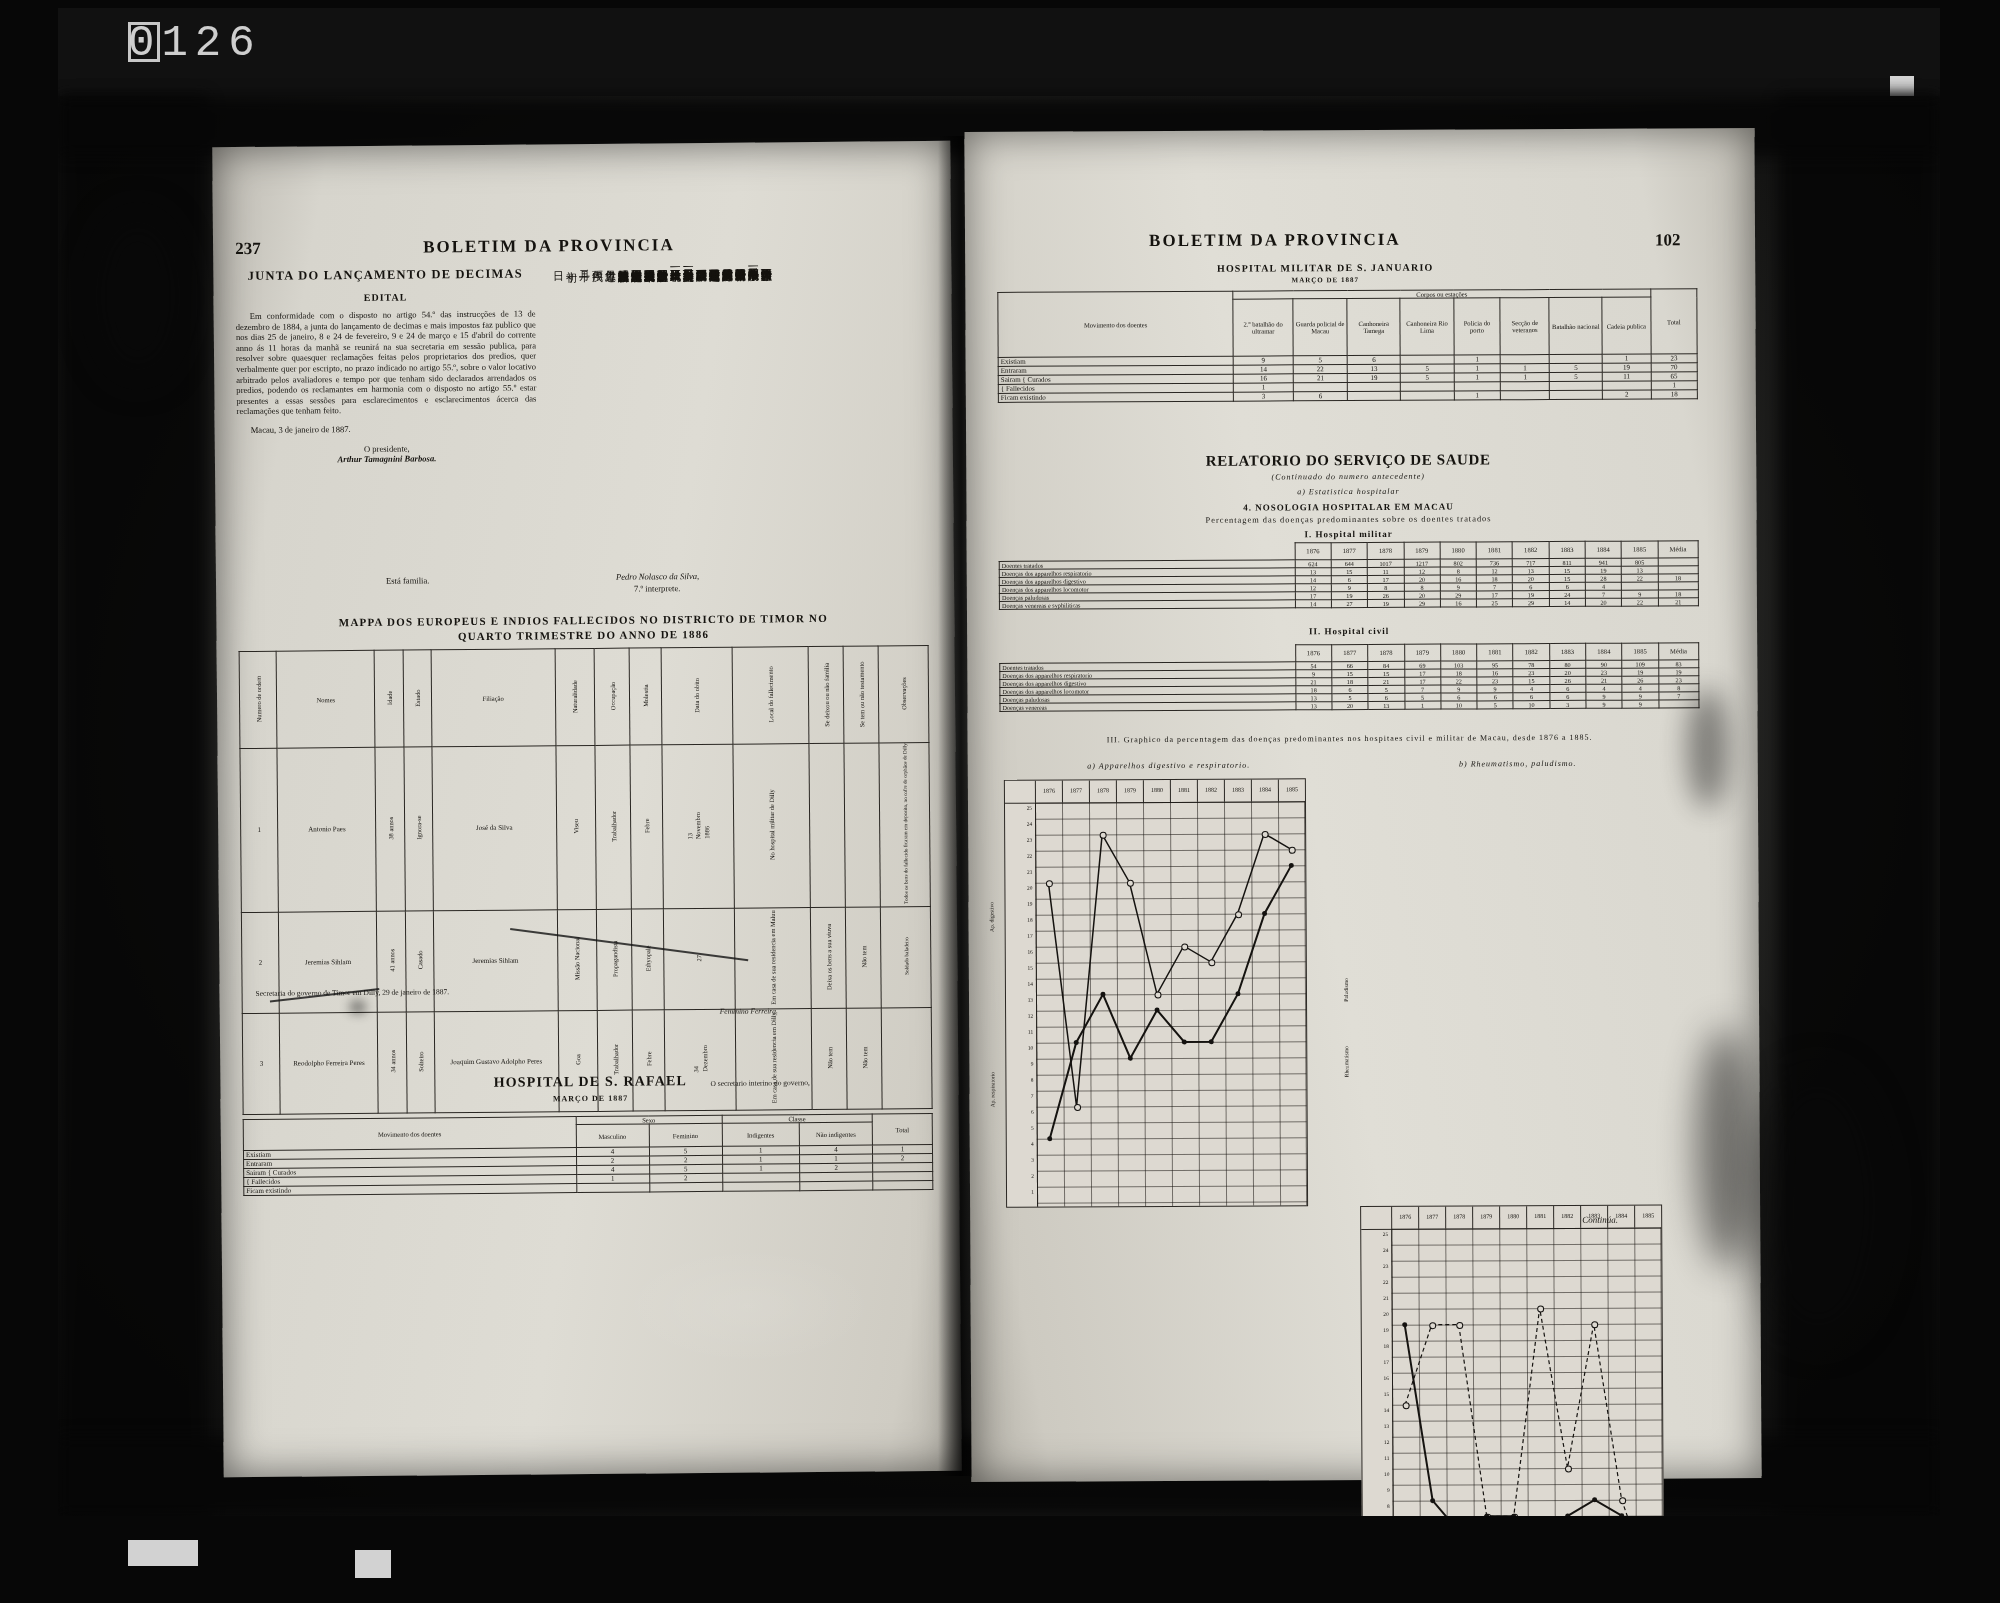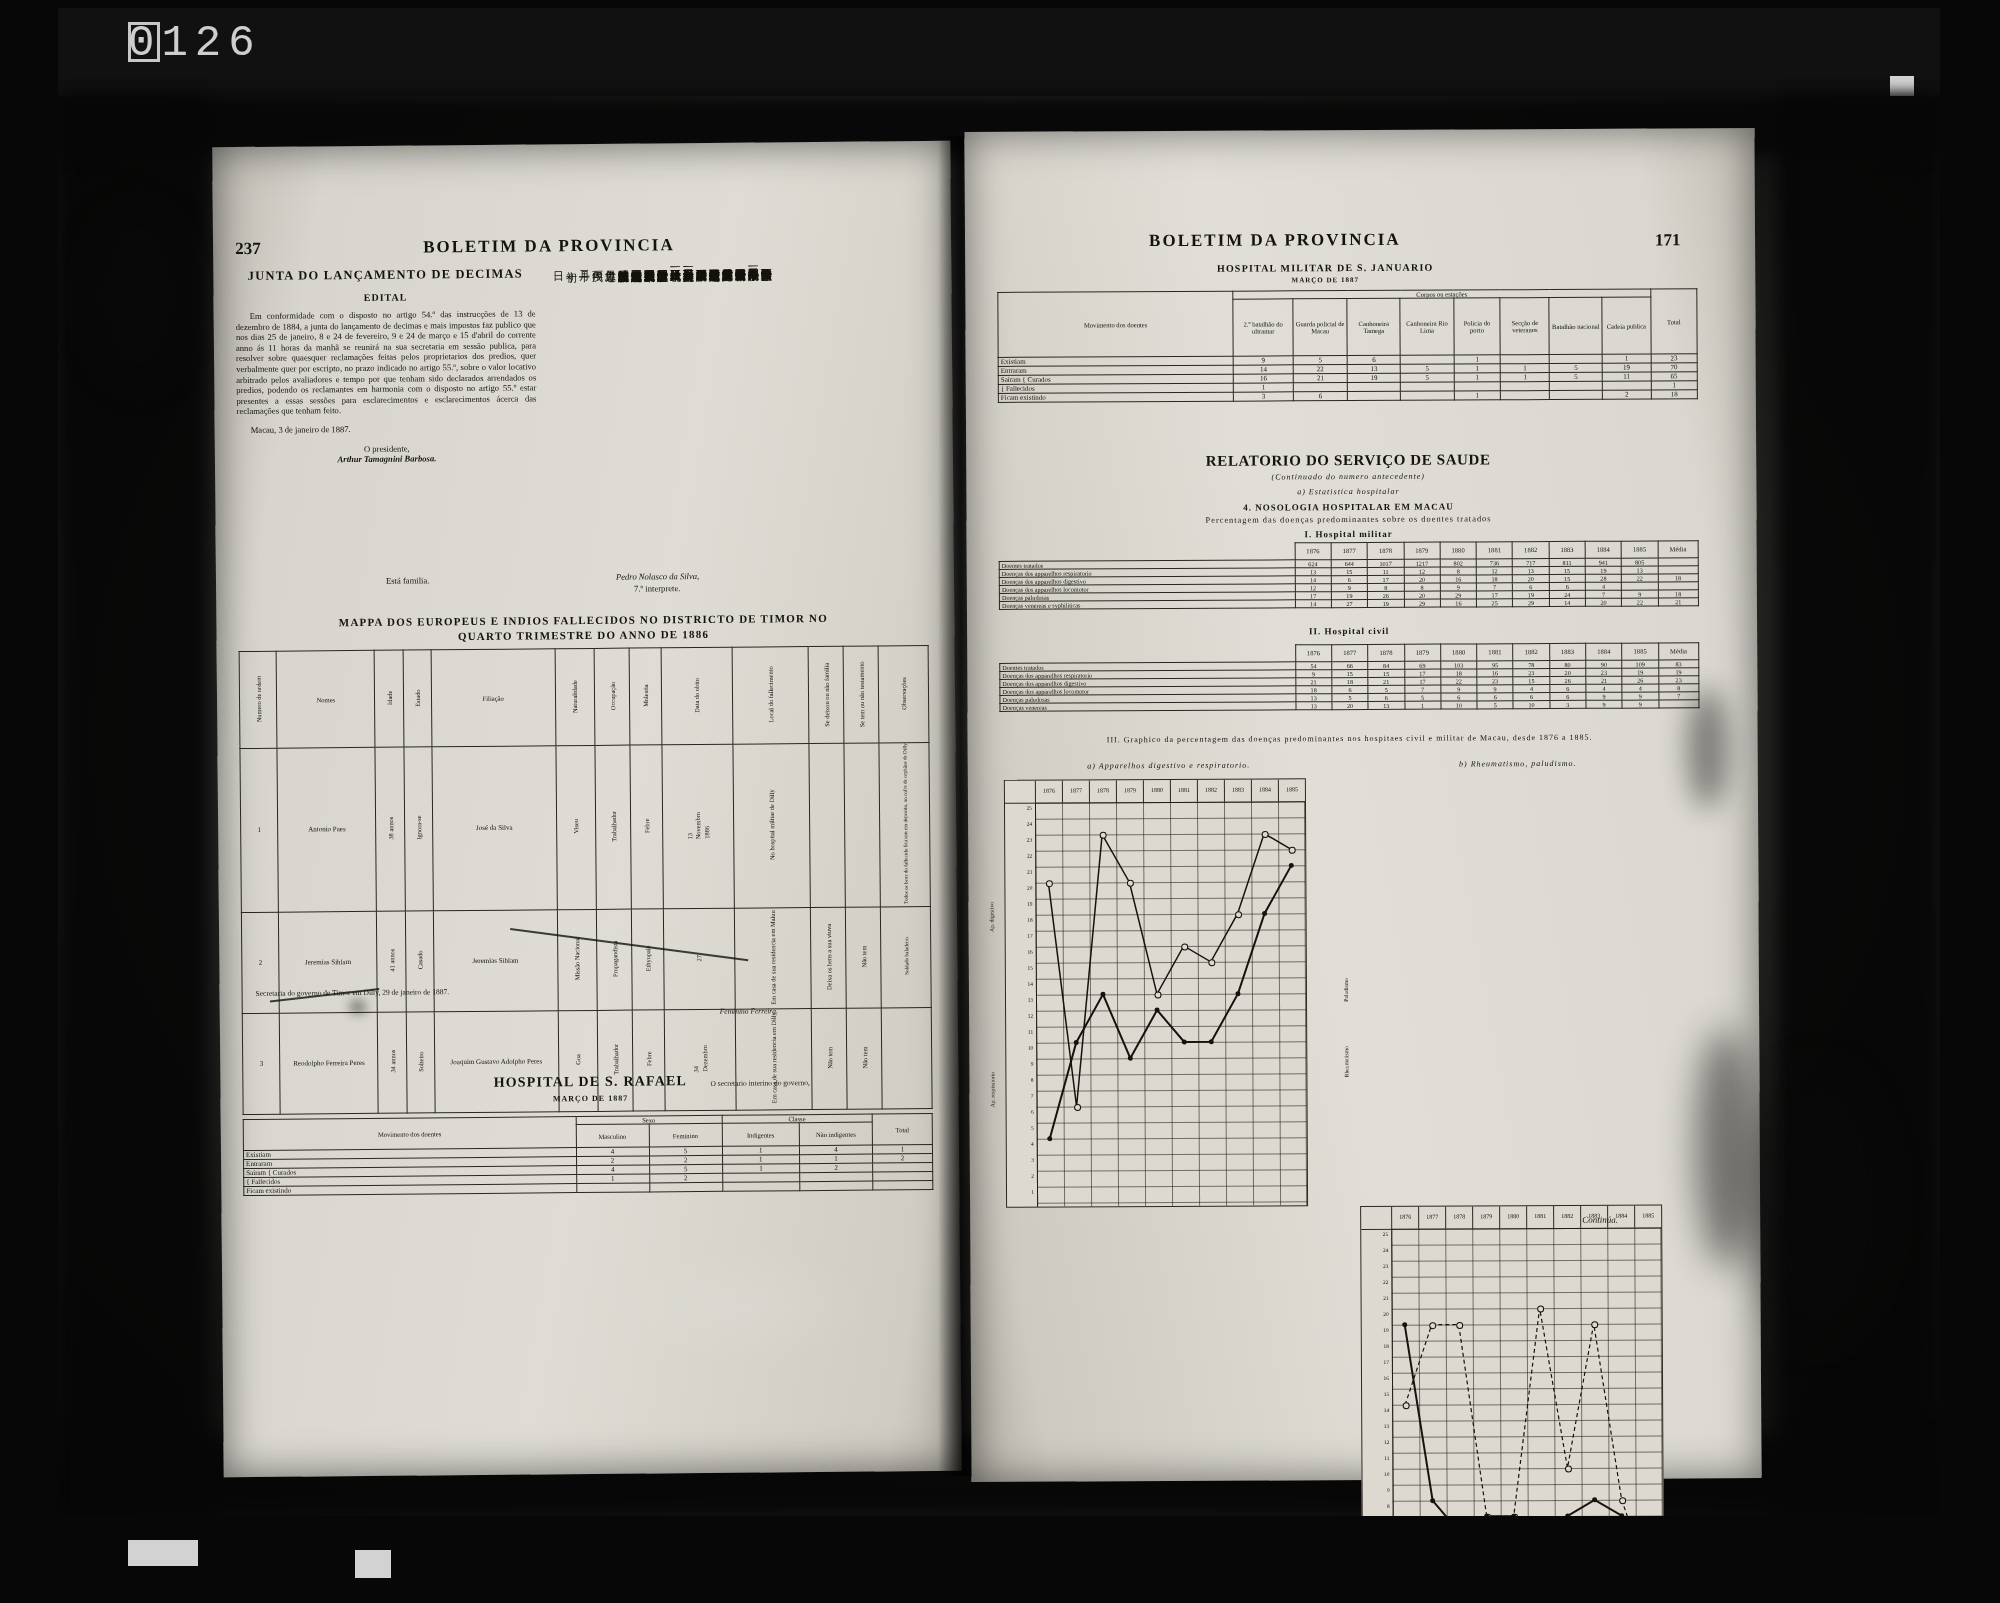--- a/index.html
+++ b/index.html
@@ -276,21 +276,21 @@
         <div class="scratch" style="left:290px;top:800px;width:240px;height:2px;transform:rotate(8deg);"></div>
       </div>
     </div>
 
     <div class="gutter"></div>
 
     <div class="page pageR">
       <div class="inner">
 
         <div class="run-head" style="left:184px;top:100px;">BOLETIM DA PROVINCIA</div>
-        <div class="pg-num" style="left:690px;top:102px;">171</div>
+        <div class="pg-num" style="left:690px;top:102px;">102</div>
 
         <div class="sec-title" style="position:absolute;left:80px;top:132px;width:560px;font-size:10px;">HOSPITAL MILITAR DE S. JANUARIO</div>
         <div class="sec-sub" style="position:absolute;left:80px;top:146px;width:560px;font-size:7px;">MARÇO DE 1887</div>
 
         <div style="position:absolute;left:32px;top:160px;width:700px;">
           <table class="tbl">
             <tbody>
                 <tr>
               <th rowspan="2" style="width:250px;height:20px;">Movimento dos doentes</th>
               <th colspan="8">Corpos ou estações</th>

